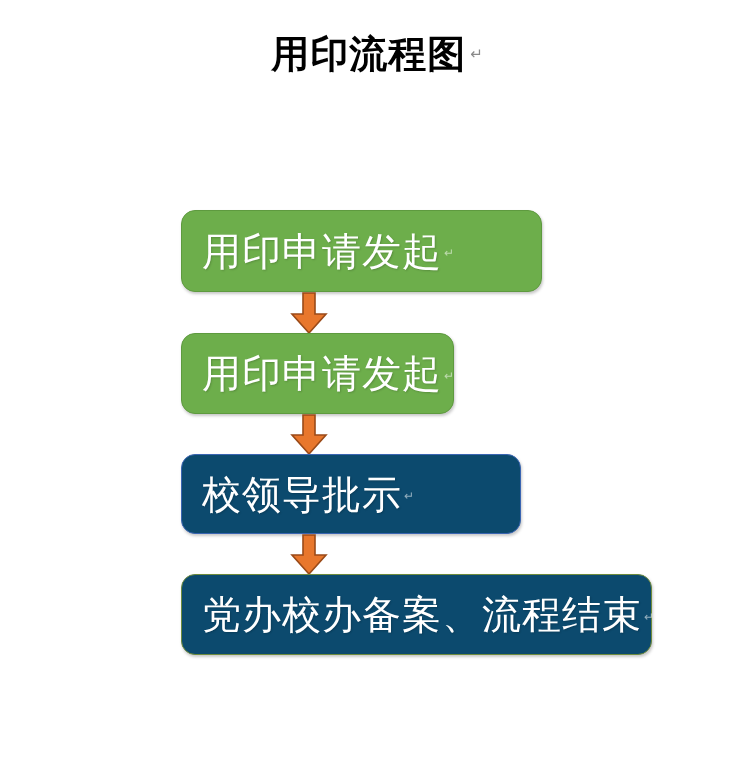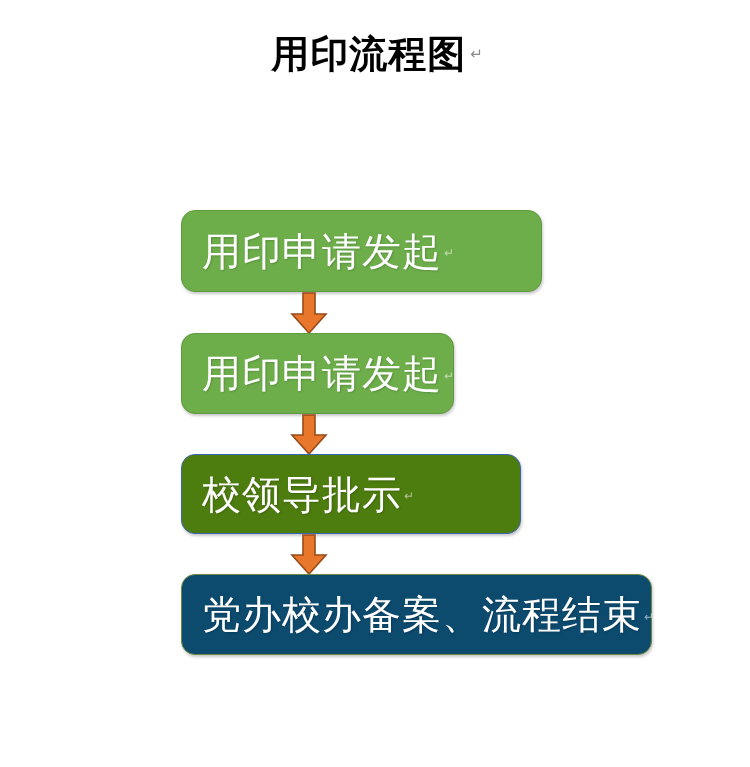--- a/index.html
+++ b/index.html
@@ -124,21 +124,21 @@
       <span class="node-label">用印申请发起</span>
         <span class="node-pilcrow">↵</span>
     </div>
 
     <div class="arrow" id="a2" style="left: 290px; top: 414px; width: 38px; height: 41px;">
       <svg width="38" height="41" viewBox="0 0 38 41" xmlns="http://www.w3.org/2000/svg">
         <polygon points="13,1 25,1 25,21 36,21 19,40 2,21 13,21" fill="#E8772C" stroke="#9A4A18" stroke-width="1.6" stroke-linejoin="miter"></polygon>
       </svg>
     </div>
 
-    <div class="node" id="n3" style="left: 181px; top: 454px; width: 340px; height: 80px; background: #4d7c0f; border: 1.5px solid rgb(58, 101, 178);">
+    <div class="node" id="n3" style="left: 181px; top: 454px; width: 340px; height: 80px; background: #0c4a6e; border: 1.5px solid rgb(58, 101, 178);">
       <span class="node-label">校领导批示</span>
         <span class="node-pilcrow">↵</span>
     </div>
 
     <div class="arrow" id="a3" style="left: 290px; top: 534px; width: 38px; height: 41px;">
       <svg width="38" height="41" viewBox="0 0 38 41" xmlns="http://www.w3.org/2000/svg">
         <polygon points="13,1 25,1 25,21 36,21 19,40 2,21 13,21" fill="#E8772C" stroke="#9A4A18" stroke-width="1.6" stroke-linejoin="miter"></polygon>
       </svg>
     </div>
 

